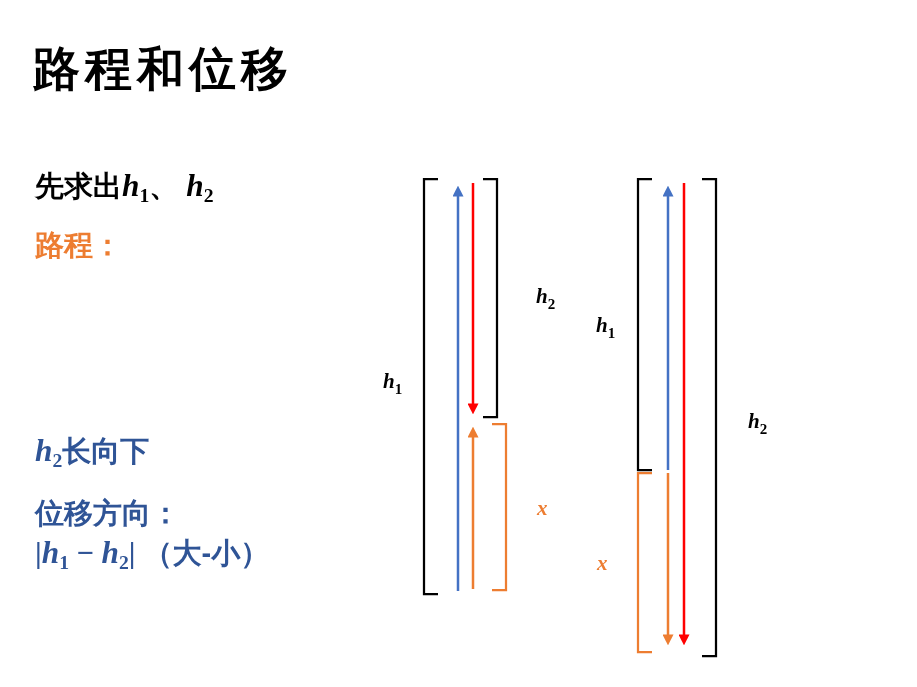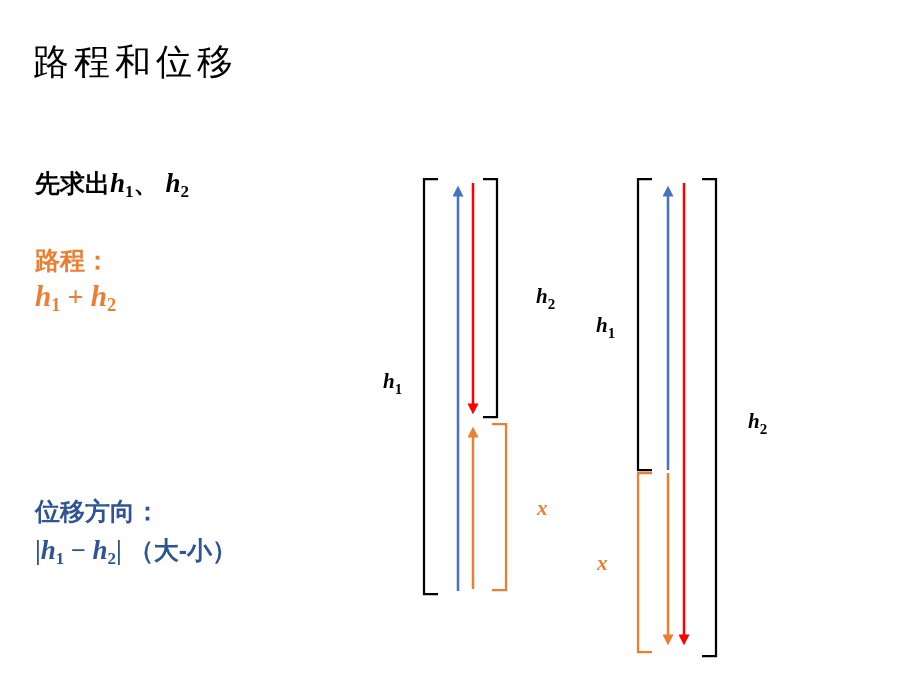--- a/index.html
+++ b/index.html
@@ -10,29 +10,29 @@
     background: #ffffff;
     overflow: hidden;
     font-family: "Liberation Sans", sans-serif;
     color: #000;
   }
   .title {
     position: absolute;
     left: 33px;
     top: 38px;
     margin: 0;
-    font-size: 36px;
-    font-weight: 400;
+    font-size: 47px;
+    font-weight: 700;
     letter-spacing: 5px;
     color: #000;
   }
   .textline {
     position: absolute;
     left: 35px;
-    font-size: 25px;
+    font-size: 29px;
     font-weight: bold;
     line-height: 1.2;
     white-space: nowrap;
   }
   .formula { font-size: 27px; }
   .c-black  { color: #000; }
   .c-orange { color: var(--orange, #ED7D31); }
   .c-blue   { color: var(--blue, #2F5496); }
 
   .seg-cjk { }
@@ -79,23 +79,23 @@
 </style>
 </head>
 <body>
 
 <div class="slide">
 
   <h1 class="title">路程和位移</h1>
 
   <div class="textline c-black" style="top:167px"><span class="seg-cjk">先求出</span><span class="seg-math">h</span><span class="seg-sub">1</span><span class="seg-cjk">、 </span><span class="seg-math">h</span><span class="seg-sub">2</span></div>
 
-  <div class="textline c-orange" style="top:245px">路程：</div>
-  <div class="textline c-orange formula" style="top:279px"><span class="seg-math">h</span><span class="seg-sub">1</span><span class="seg-op"> + </span><span class="seg-math">h</span><span class="seg-sub">2</span></div>
+  <div class="textline c-orange" style="top:228px">路程：</div>
 
+  <div class="textline c-blue" style="top:432px"><span class="seg-math">h</span><span class="seg-sub">2</span><span class="seg-cjk">长向下</span></div>
 
   <div class="textline c-blue" style="top:496px">位移方向：</div>
   <div class="textline c-blue" style="top:534px"><span class="seg-op">|</span><span class="seg-math">h</span><span class="seg-sub">1</span><span class="seg-op"> − </span><span class="seg-math">h</span><span class="seg-sub">2</span><span class="seg-op">|</span><span class="seg-cjk"> （大-小）</span></div>
 
   <svg class="diagram-layer" width="917" height="687" viewBox="0 0 917 687">
     <defs>
       <marker id="mkBlue" viewBox="0 0 10 10" refX="6" refY="5" markerWidth="11" markerHeight="11" markerUnits="userSpaceOnUse" orient="auto">
         <path class="mk-blue" d="M0,0 L10,5 L0,10 Z"></path>
       </marker>
       <marker id="mkRed" viewBox="0 0 10 10" refX="6" refY="5" markerWidth="11" markerHeight="11" markerUnits="userSpaceOnUse" orient="auto">

